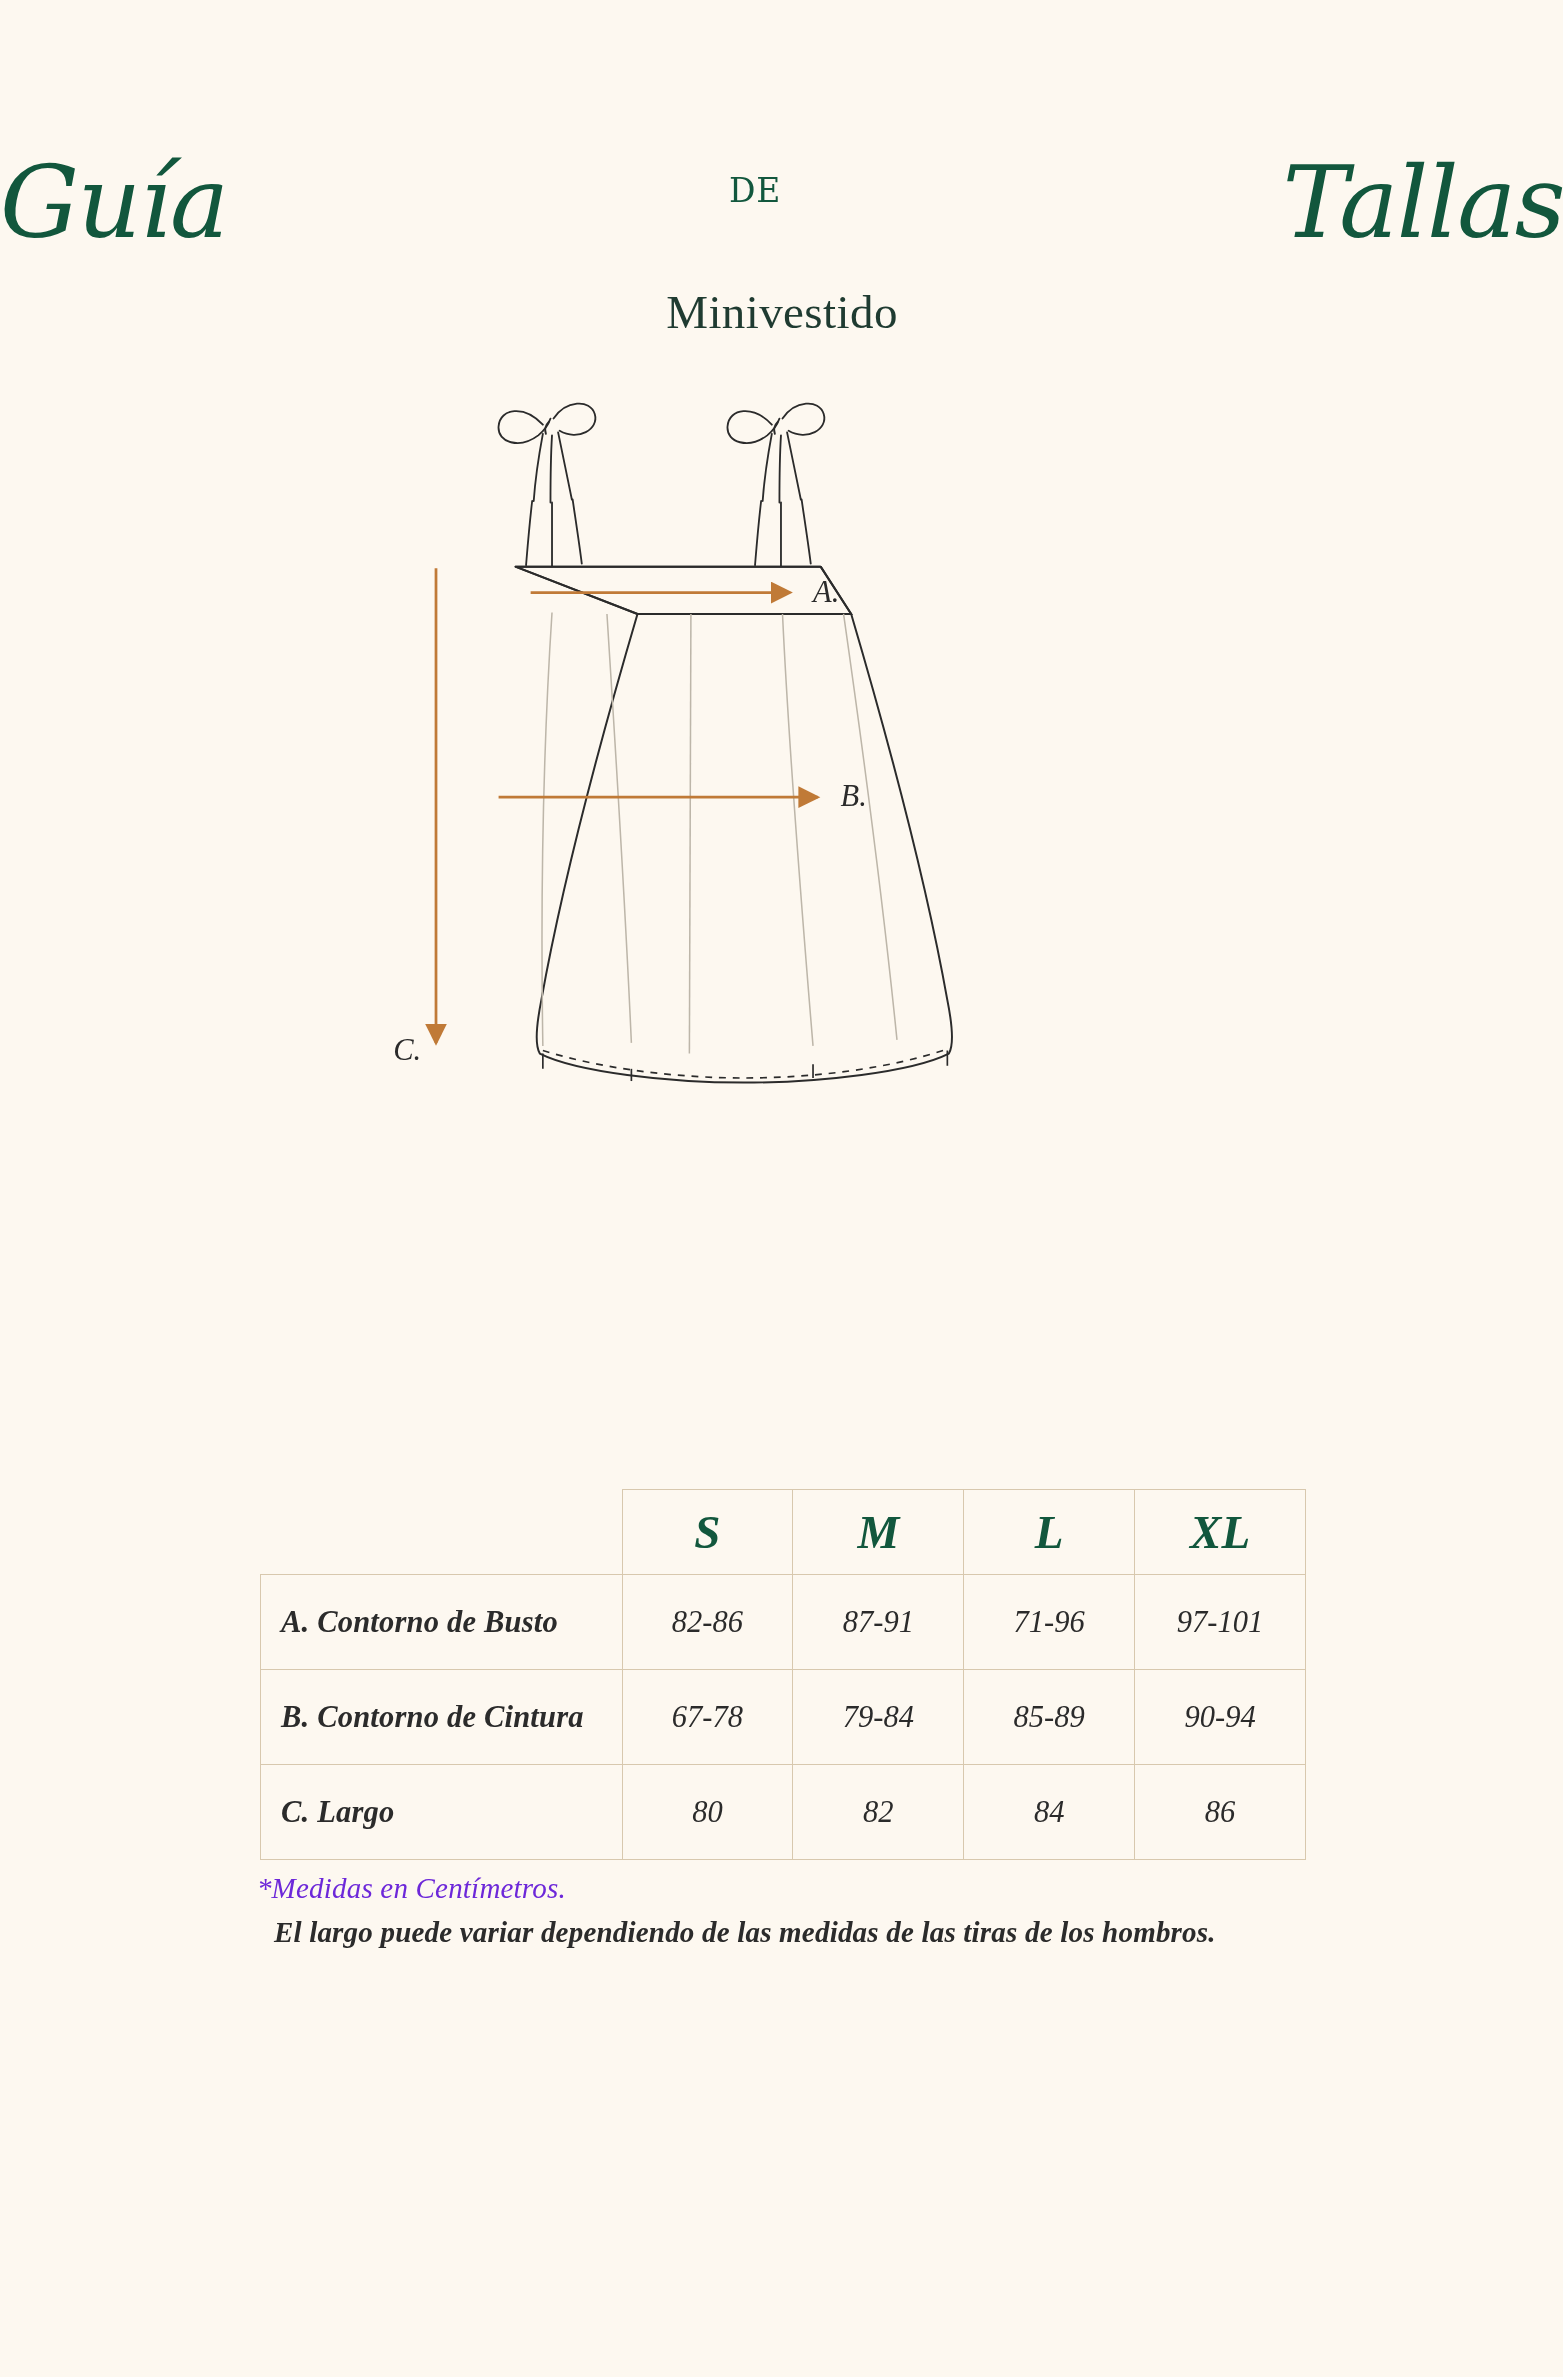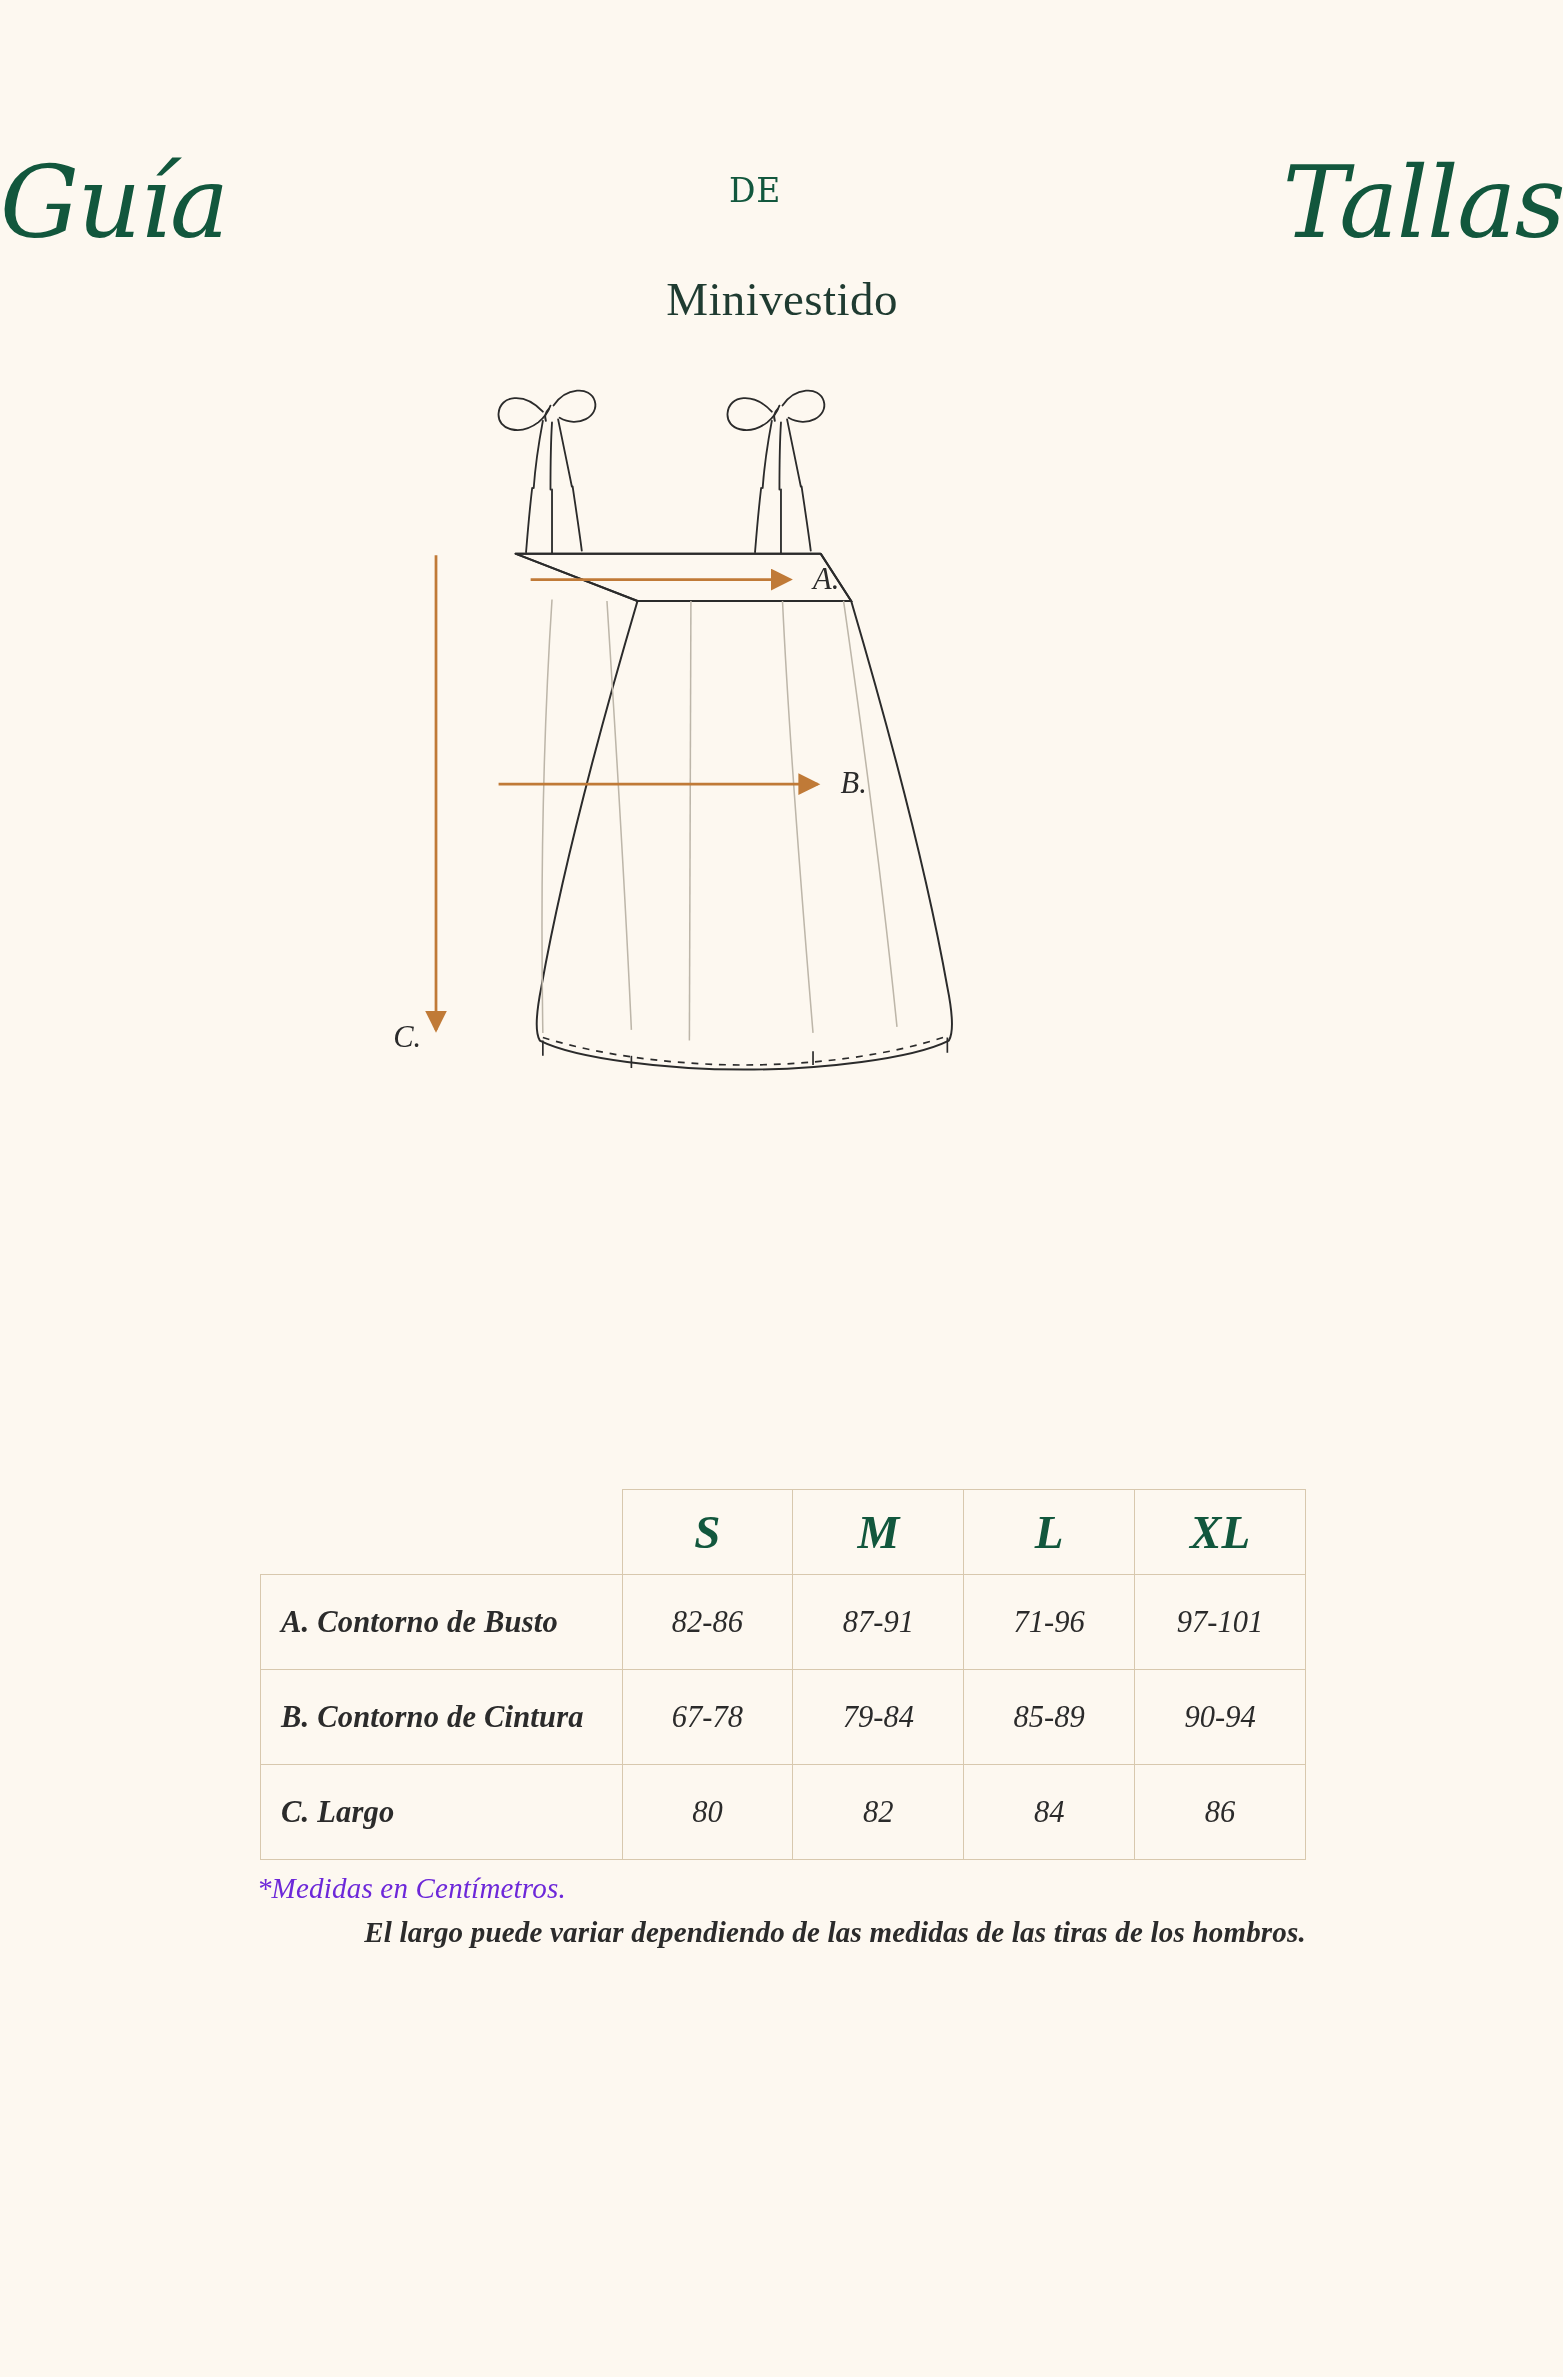--- a/index.html
+++ b/index.html
@@ -41,21 +41,21 @@
     top: -35px;
     letter-spacing: 0.8px;
     padding: 0 1.5px;
   }
   .title-main-2 {
     font-size: 99px;
     font-style: italic;
     letter-spacing: -1.5px;
   }
   .subtitle {
-    margin-top: 20px;
+    margin-top: 33px;
     font-size: 47px;
     color: #1f3b31;
     font-family: "Liberation Serif", serif;
     letter-spacing: 0.4px;
   }
 
   
   .illustration {
     position: relative;
     width: 1564px;
@@ -124,21 +124,20 @@
     letter-spacing: 0.2px;
   }
   .note-2 {
     font-size: 29px;
     font-style: italic;
     font-weight: bold;
     color: #2b2b2b;
     margin-top: 10.7px;
     margin-left: 17px;
     letter-spacing: 0.2px;
-    text-align: right;
   }
 
   .dim-label {
     font-family: "Liberation Serif", serif;
     font-style: italic;
     font-size: 40px;
     fill: #2b2b2b;
   }
 </style>
 </head>

